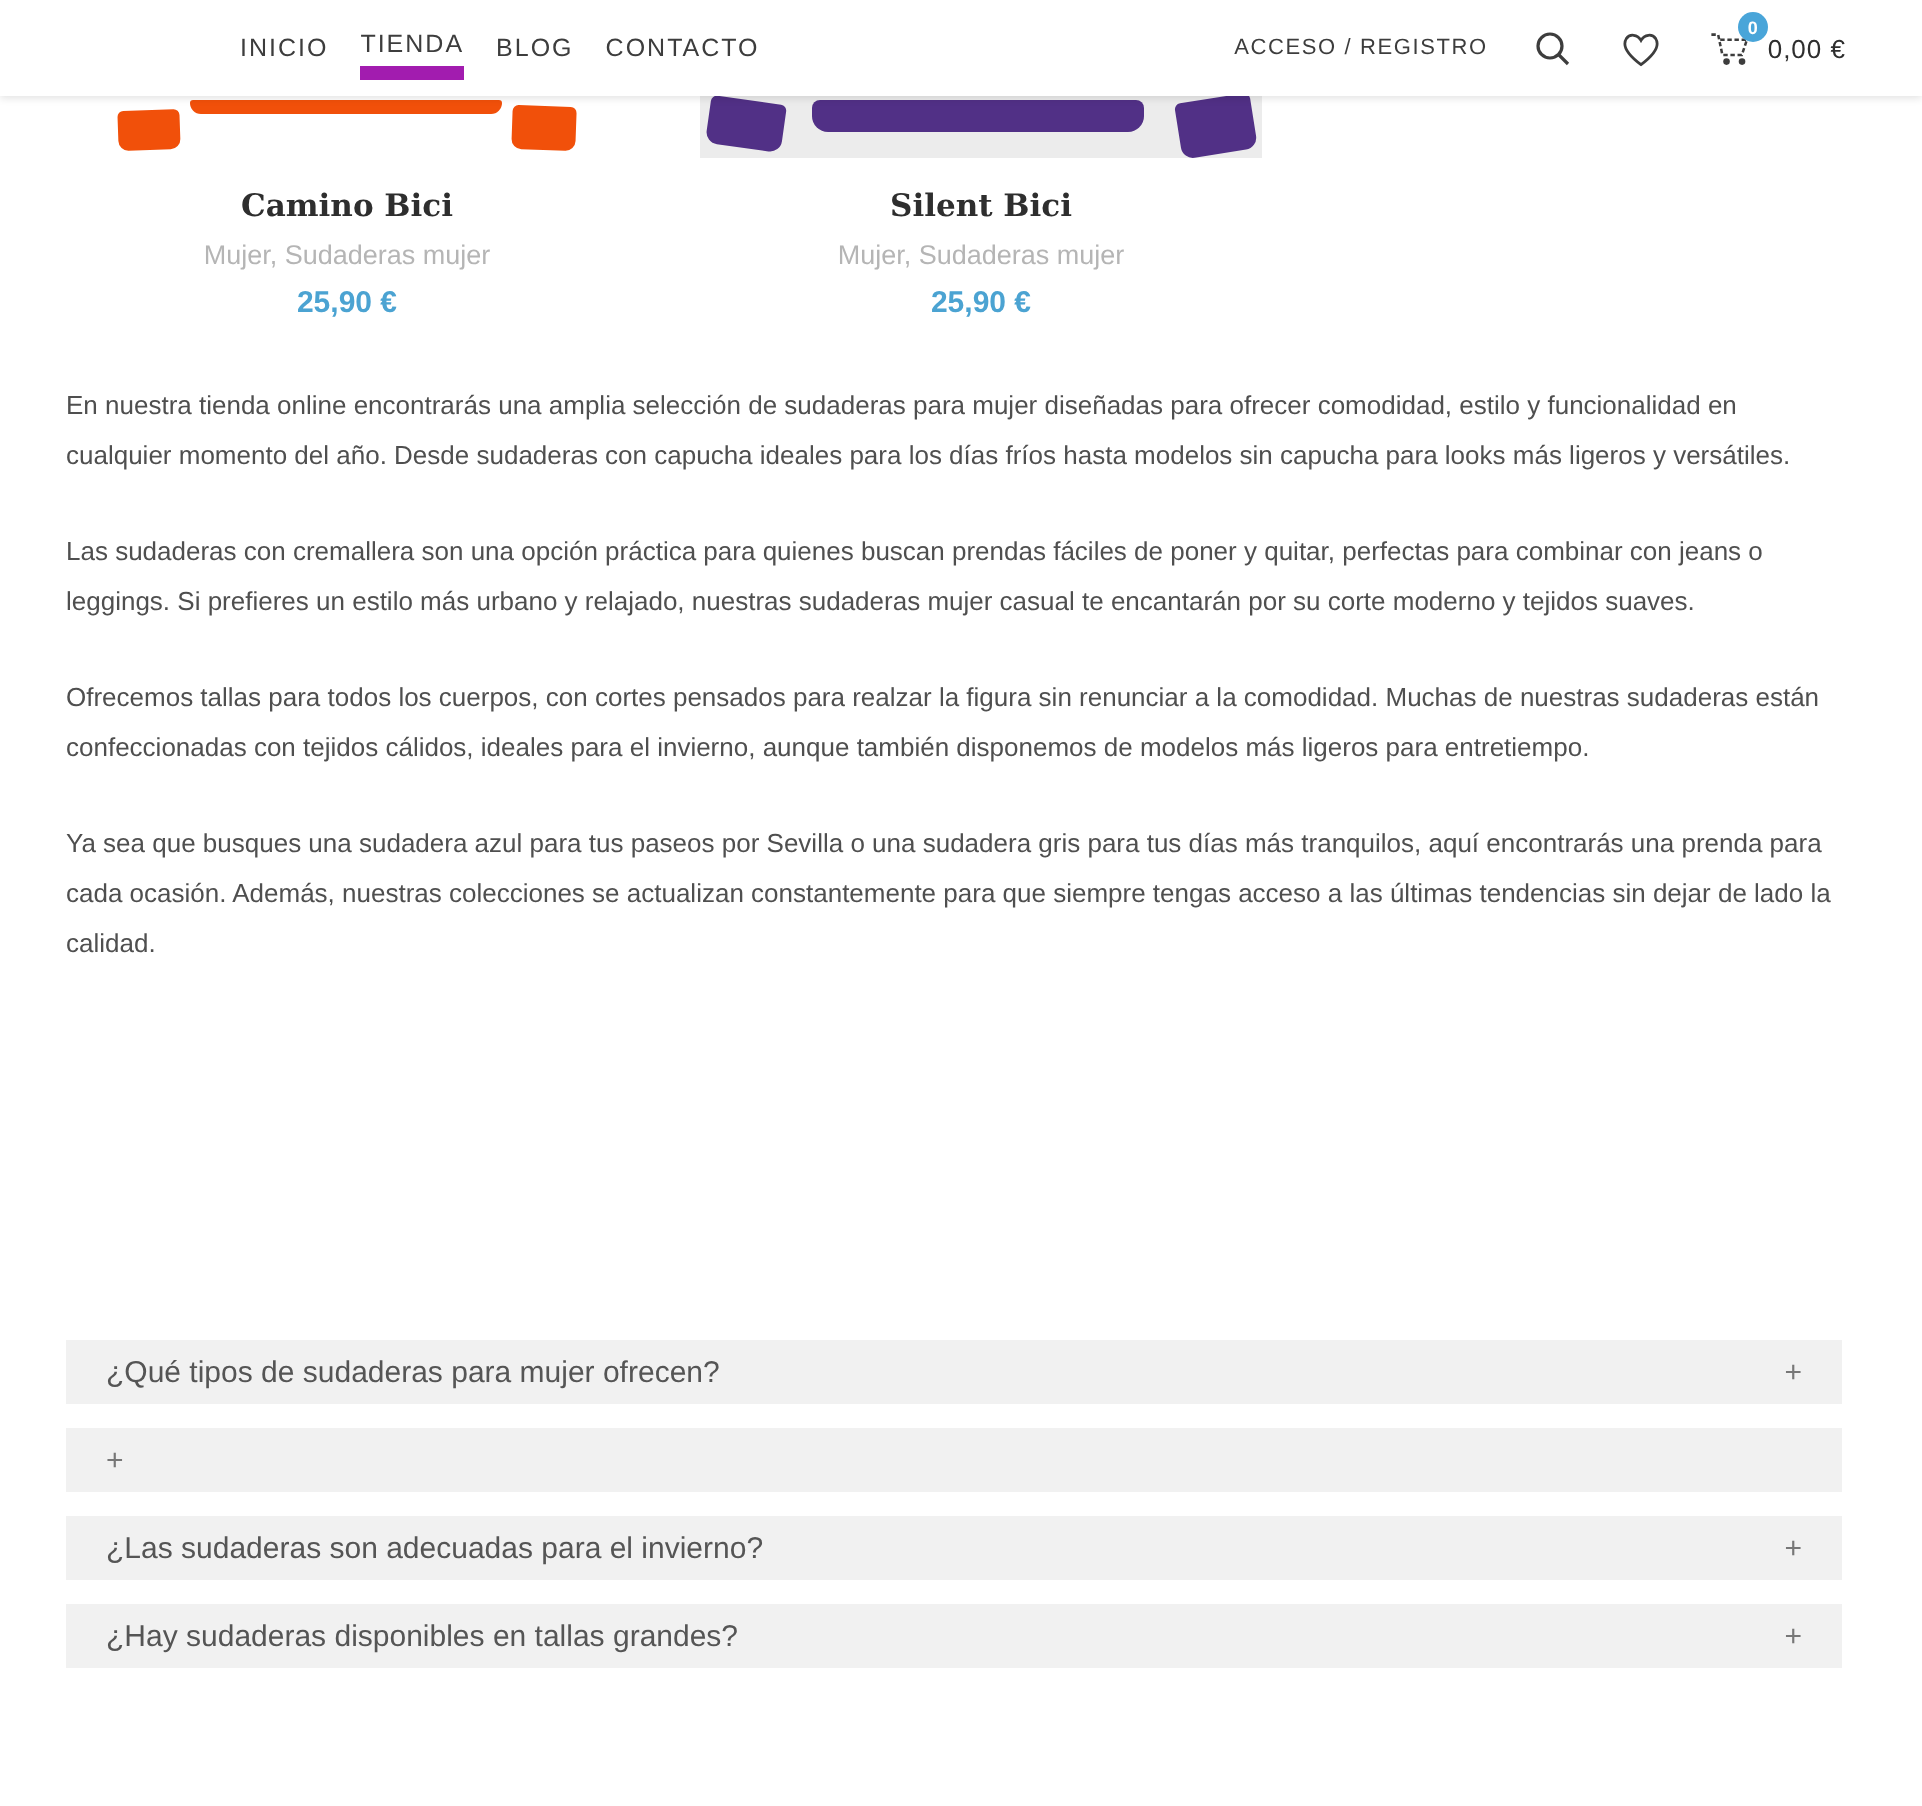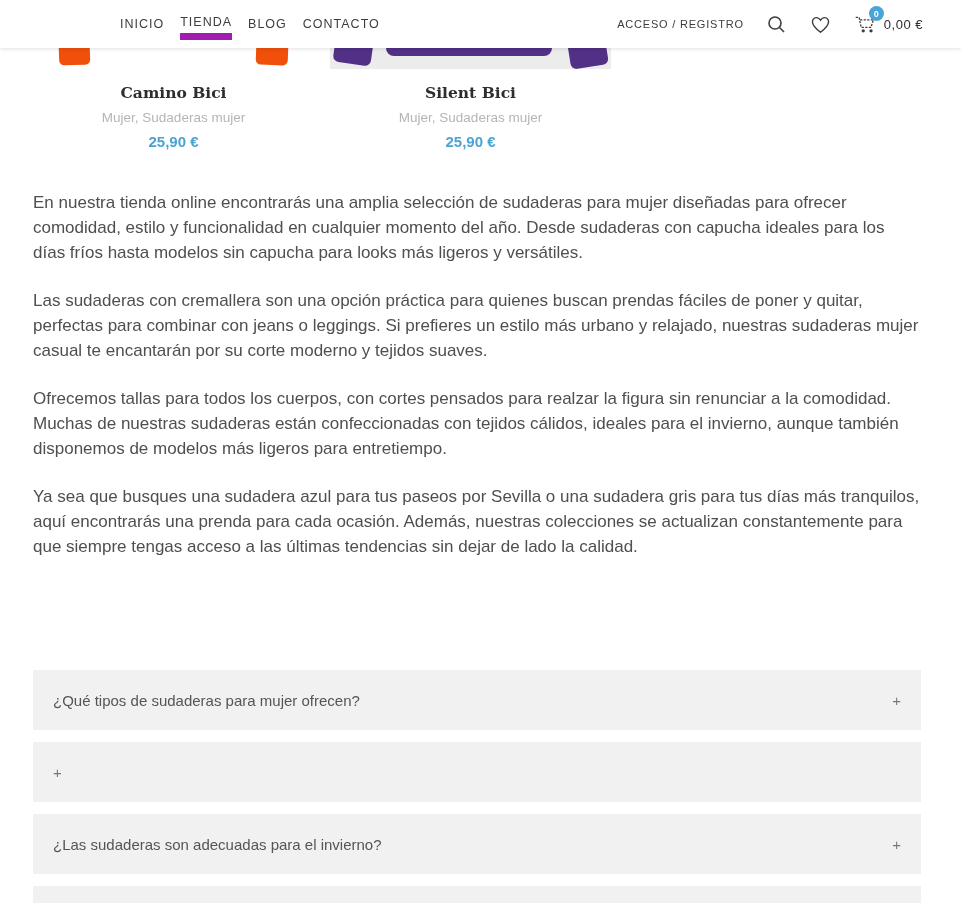--- a/index.html
+++ b/index.html
@@ -25,47 +25,47 @@
   .icon-btn svg { display:block; }
   .cart-wrap { display:flex; align-items:center; gap:8px; cursor:pointer; }
   .cart-badge {
     position:absolute; top:-7px; right:-8px; min-width:15px; height:15px; border-radius:50%;
     background:#49a5d9; color:#fff; font-size:9px; font-weight:bold;
     display:flex; align-items:center; justify-content:center; padding:0 3px;
   }
   .cart-total { font-size:13px; color:#2e2e2e; letter-spacing:0.5px; }
 
   
-  .products { position:absolute; top:37px; left:33px; display:flex; gap:16px; }
+  .products { position:absolute; top:47px; left:33px; display:flex; gap:36px; }
   .product-card { width:281px; text-align:center; cursor:pointer; }
   .product-img { position:relative; width:281px; height:32px; overflow:hidden; }
   .img-white { background:#ffffff; }
   .img-gray  { background:#ececec; }
   .shape { position:absolute; }
   
   .o-hem   { left:62px; top:3px; width:156px; height:7px; background:#f1500a; border-radius:4px 4px 14px 14px; }
   .o-cuff-l{ left:26px; top:8px; width:31px; height:20px; background:#f1500a; border-radius:3px 3px 5px 5px; transform:rotate(-2deg); }
   .o-cuff-r{ left:223px; top:6px; width:32px; height:22px; background:#f1500a; border-radius:3px 3px 5px 5px; transform:rotate(2deg); }
   
   .p-hem   { left:56px; top:3px; width:166px; height:16px; background:#513086; border-radius:4px 4px 8px 8px; }
   .p-cuff-l{ left:4px;  top:3px; width:38px; height:24px; background:#513086; border-radius:3px 3px 6px 6px; transform:rotate(8deg); }
   .p-cuff-r{ left:239px; top:2px; width:38px; height:28px; background:#513086; border-radius:3px 3px 6px 6px; transform:rotate(-9deg); }
 
   .product-title { margin-top:14px; font-family:"DejaVu Serif", serif; font-size:15.5px; font-weight:bold; color:#2e2e2e; }
   .product-cats  { margin-top:8px; font-size:13.5px; color:#b5b5b5; }
   .product-price { margin-top:8px; font-size:15px; font-weight:bold; color:#4ba3d2; }
 
   
   .description { position:absolute; top:190px; left:33px; width:888px; }
-  .description p { font-size:17px; line-height:25px; color:#4f4f4f; margin-bottom:23px; }
+  .description p { font-size:13px; line-height:25px; color:#4f4f4f; margin-bottom:23px; }
 
   
   .faq { position:absolute; top:670px; left:33px; width:888px; }
   .faq-item {
-    background:#f1f1f1; height:60px; margin-bottom:12px;
+    background:#f1f1f1; height:32px; margin-bottom:12px;
     display:flex; align-items:center; justify-content:space-between;
     padding:0 20px; cursor:pointer;gap:47px;
   }
   .faq-q { font-size:15px; color:#555555; }
   .faq-toggle { font-size:15px; color:#777777; line-height:1; }
 </style>
 </head>
 <body>
 
 <div class="page">
@@ -142,17 +142,18 @@
       <span class="faq-toggle">+</span>
     </div>
     <div class="faq-item">
       <span class="faq-toggle">+</span>
     </div>
     <div class="faq-item">
       <span class="faq-q">¿Las sudaderas son adecuadas para el invierno?</span>
       <span class="faq-toggle">+</span>
     </div>
     <div class="faq-item">
+      <span class="faq-q">¿Hay sudaderas disponibles en tallas grandes?</span>
       <span class="faq-toggle">+</span>
     </div>
   </div>
 
 </div>
 
 </body></html>

